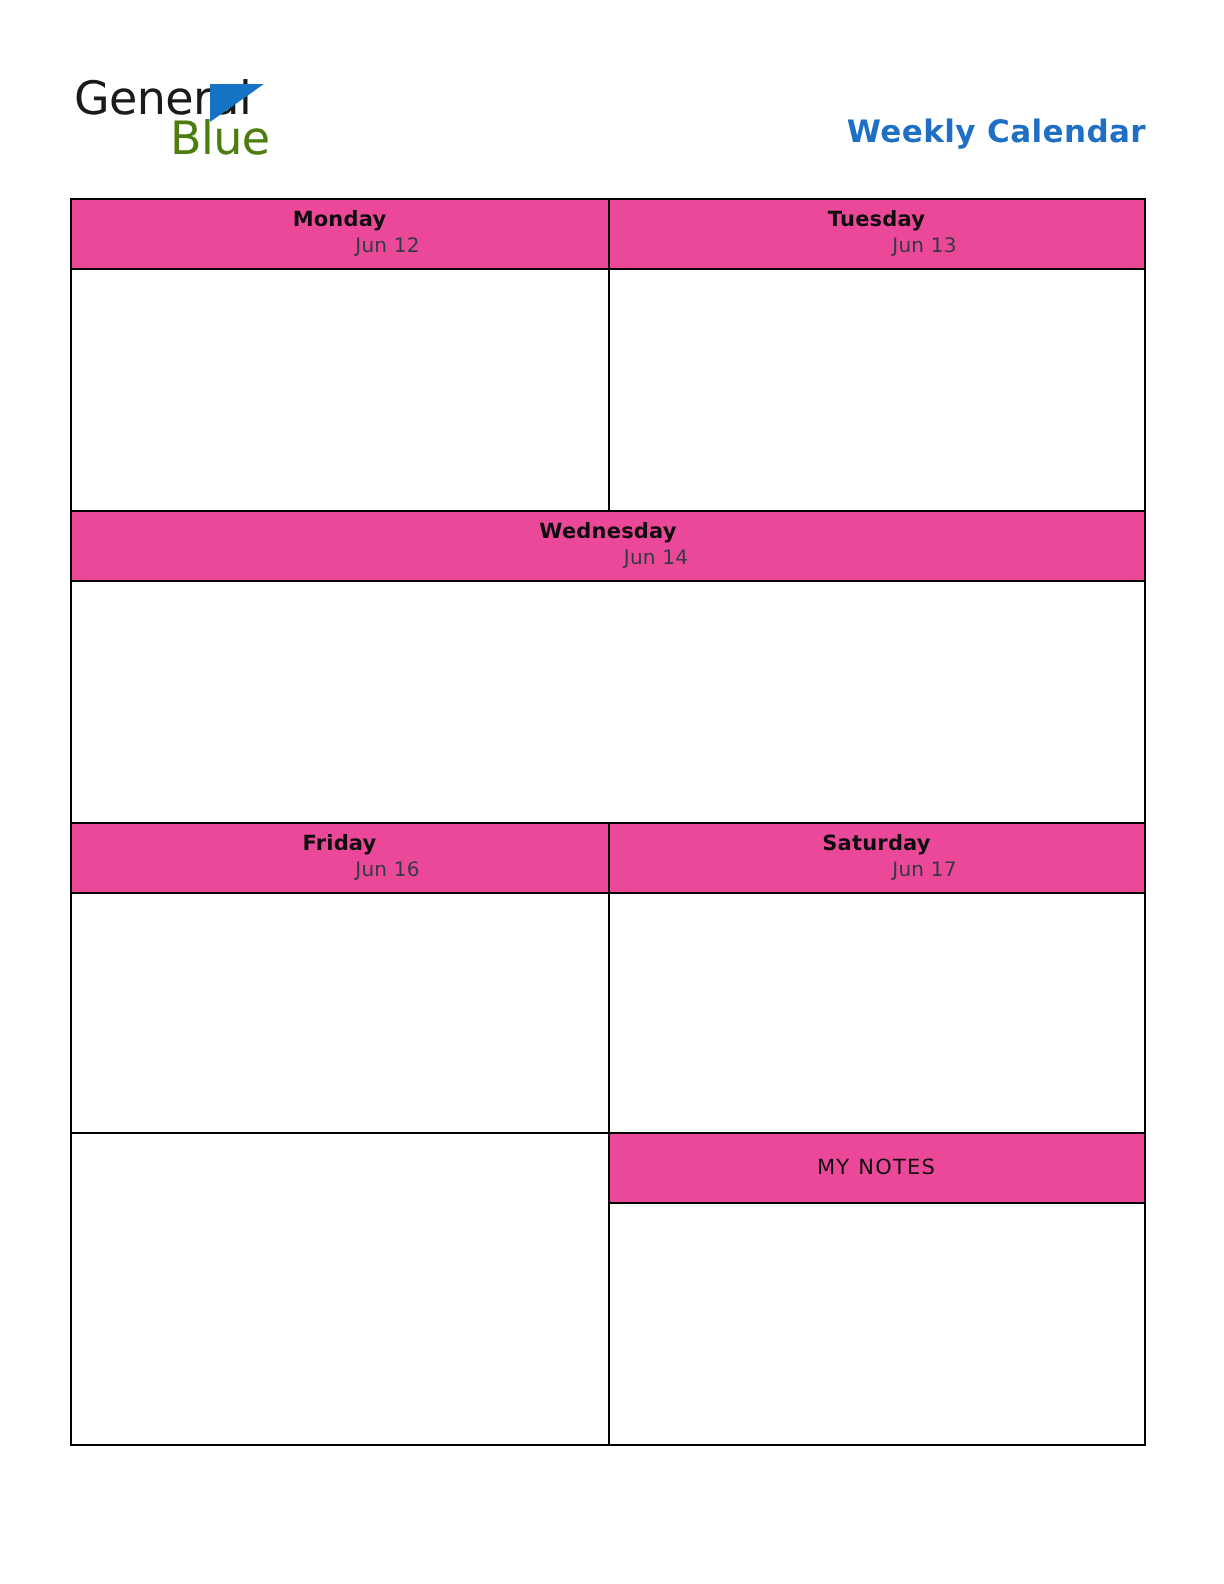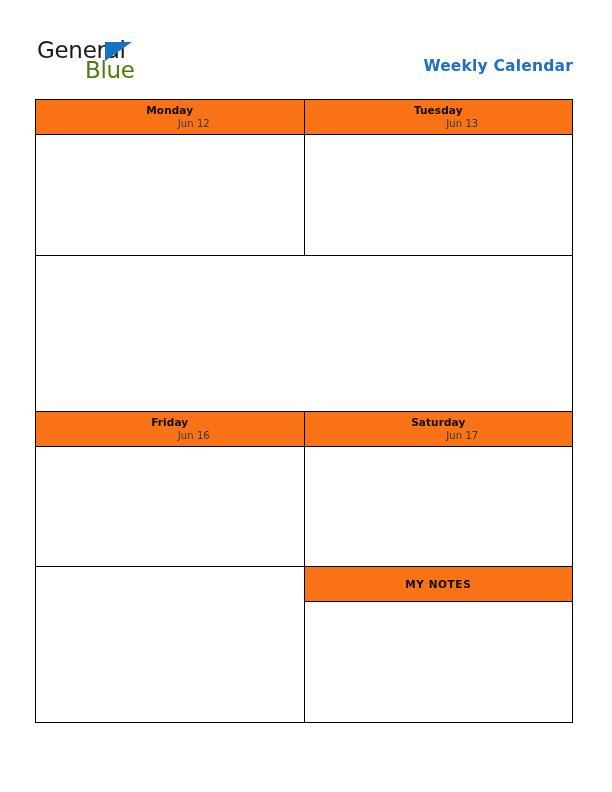--- a/index.html
+++ b/index.html
@@ -115,21 +115,21 @@
     display: flex;
     flex-direction: column;
   }
   .cal-cell.right-cell {
     border-left: 1.5px solid #000000;
   }
 
   .cell-header {
     height: 35px;
     flex: 0 0 35px;
-    background: #f97316;
+    background: #ec4899;
     border-bottom: 1.5px solid #000000;
     box-sizing: border-box;
     display: flex;
     flex-direction: column;
     align-items: center;
     justify-content: center;
     overflow: hidden;
   }
   .cell-header.notes-header {
     justify-content: center;
@@ -147,21 +147,21 @@
     font-size: 10px;
     font-weight: 400;
     color: #2f3b45;
     line-height: 13px;
     letter-spacing: 0.1px;
     margin-left: 48px;
   }
   .notes-title {
     font-family: "DejaVu Sans", sans-serif;
     font-size: 10.5px;
-    font-weight: bold;
+    font-weight: normal;
     color: #0d0d0d;
     line-height: 13px;
     letter-spacing: 0.6px;
   }
 
   .cell-body {
     flex: 1 1 auto;
     background: #ffffff;
     min-height: 0;
   }
@@ -200,20 +200,27 @@
     <div class="cal-cell right-cell">
       <div class="cell-header">
         <div class="day-name">Tuesday</div>
         <div class="day-date">Jun 13</div>
       </div>
       <div class="cell-body"></div>
     </div>
   </div>
 
   <div class="cal-row">
+    <div class="cal-cell">
+      <div class="cell-header">
+        <div class="day-name">Wednesday</div>
+        <div class="day-date">Jun 14</div>
+      </div>
+      <div class="cell-body"></div>
+    </div>
   </div>
 
   <div class="cal-row">
     <div class="cal-cell">
       <div class="cell-header">
         <div class="day-name">Friday</div>
         <div class="day-date">Jun 16</div>
       </div>
       <div class="cell-body"></div>
     </div>

